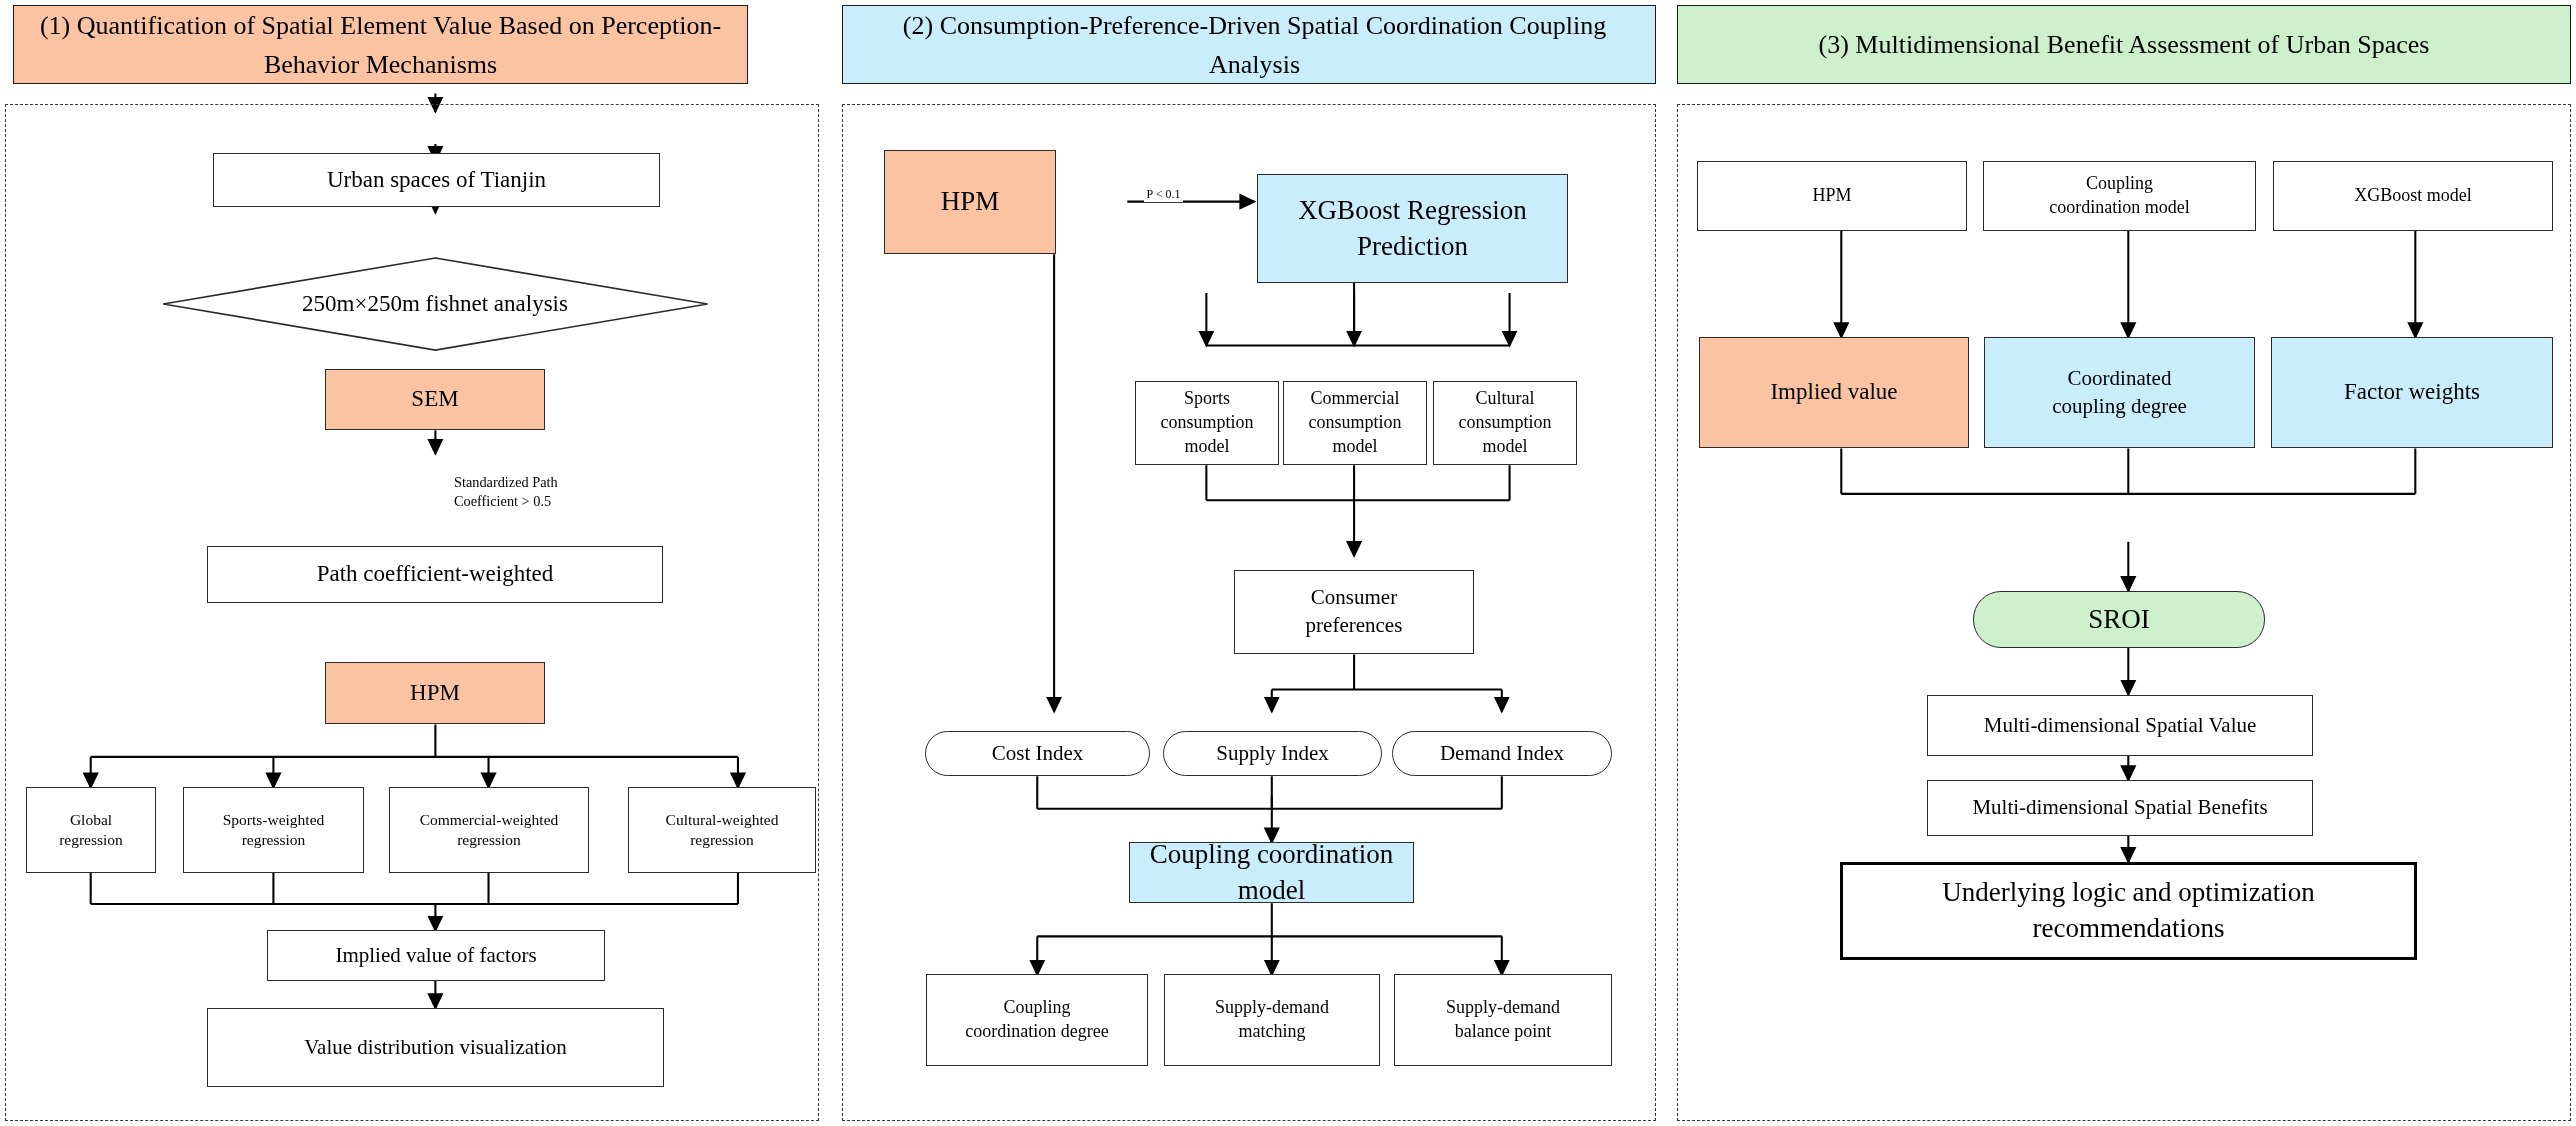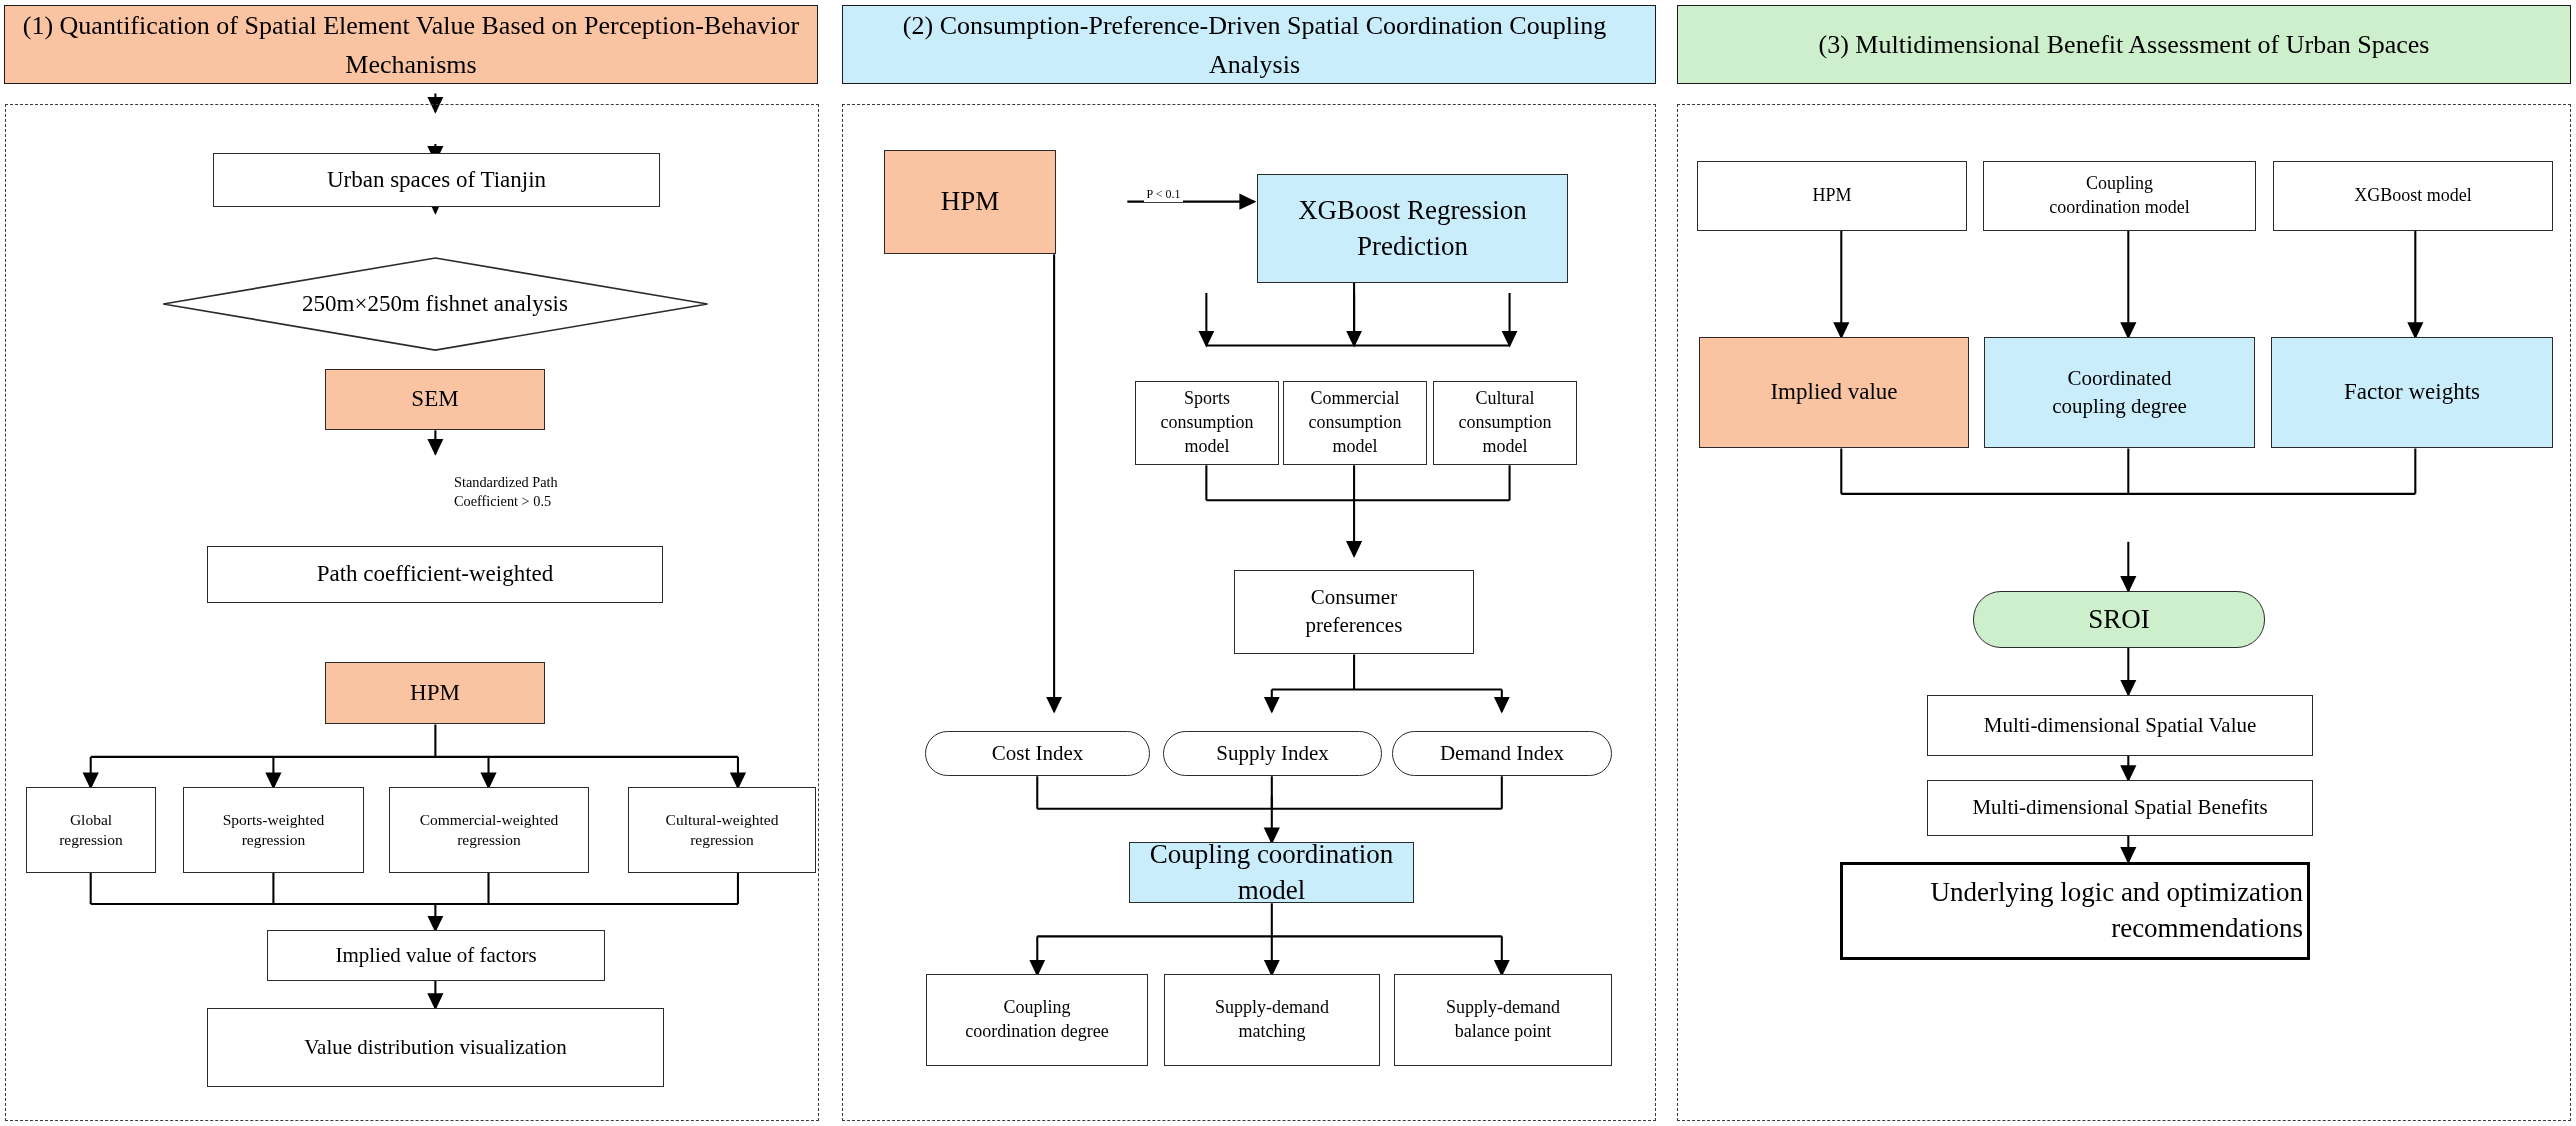--- a/index.html
+++ b/index.html
@@ -93,21 +93,21 @@
       <path d="M2090,1010 L2090,1064 M1963,1064 L2318,1064"></path>
 
       <path d="M1601,1198 L1601,1248 M1963,1198 L1963,1248 M2318,1198 L2318,1248 M1601,1248 L2318,1248"></path>
 
       <path d="M1963,1394 L1963,1445 M1601,1445 L2318,1445"></path>
 
       <path d="M2842,692 L2842,762 M3285,692 L3285,762 M3728,692 L3728,762 M2842,762 L3728,762"></path>
     </g>
   </svg>
 
-  <div class="hdr hdr1" style="left:4px;top:5.2px;width:814px;height:79px;">(1) Quantification of Spatial Element Value Based on Perception-Behavior  Mechanisms</div>
+  <div class="hdr hdr1" style="left:13px;top:5.2px;width:735px;height:79px;">(1) Quantification of Spatial Element Value Based on Perception-Behavior  Mechanisms</div>
   <div class="hdr hdr2" style="left:842px;top:5.2px;width:814px;height:79px;">(2) Consumption-Preference-Driven Spatial Coordination Coupling Analysis</div>
   <div class="hdr hdr3" style="left:1677px;top:5.2px;width:894px;height:79px;">(3) Multidimensional Benefit Assessment of Urban Spaces</div>
 
   <div class="dash" style="left:5.2px;top:104px;width:814px;height:1017px;"></div>
   <div class="dash" style="left:842px;top:104px;width:814px;height:1017px;"></div>
   <div class="dash" style="left:1677px;top:104px;width:894px;height:1017px;"></div>
 
   <div class="node f34" style="left:214px;top:155px;width:0;height:0;border:none;"></div>
 
   <div class="node f34" style="left:213px;top:153px;width:447px;height:54px;">Urban spaces of Tianjin</div>
@@ -180,16 +180,16 @@
   <div class="node orange f34" style="left:1699px;top:337px;width:270px;height:111px;">Implied value</div>
   <div class="node blue f30" style="left:1984px;top:337px;width:271px;height:111px;white-space:pre-line;">Coordinated
 coupling degree</div>
   <div class="node blue f34" style="left:2271px;top:337px;width:282px;height:111px;">Factor weights</div>
 
   <div class="node green f40" style="left:1973px;top:591px;width:292px;height:57px;">SROI</div>
 
   <div class="node f30" style="left:1927px;top:695px;width:386px;height:61px;">Multi-dimensional Spatial Value</div>
   <div class="node f30" style="left:1927px;top:780px;width:386px;height:56px;">Multi-dimensional Spatial Benefits</div>
 
-  <div class="node thick f40" style="left:1840px;top:862px;width:470px;height:98px;text-align:right;">Underlying logic and optimization recommendations</div>
+  <div class="node thick f40" style="left:1840px;top:862px;width:577px;height:98px;">Underlying logic and optimization recommendations</div>
 
 </div>
 
 
 </body></html>

